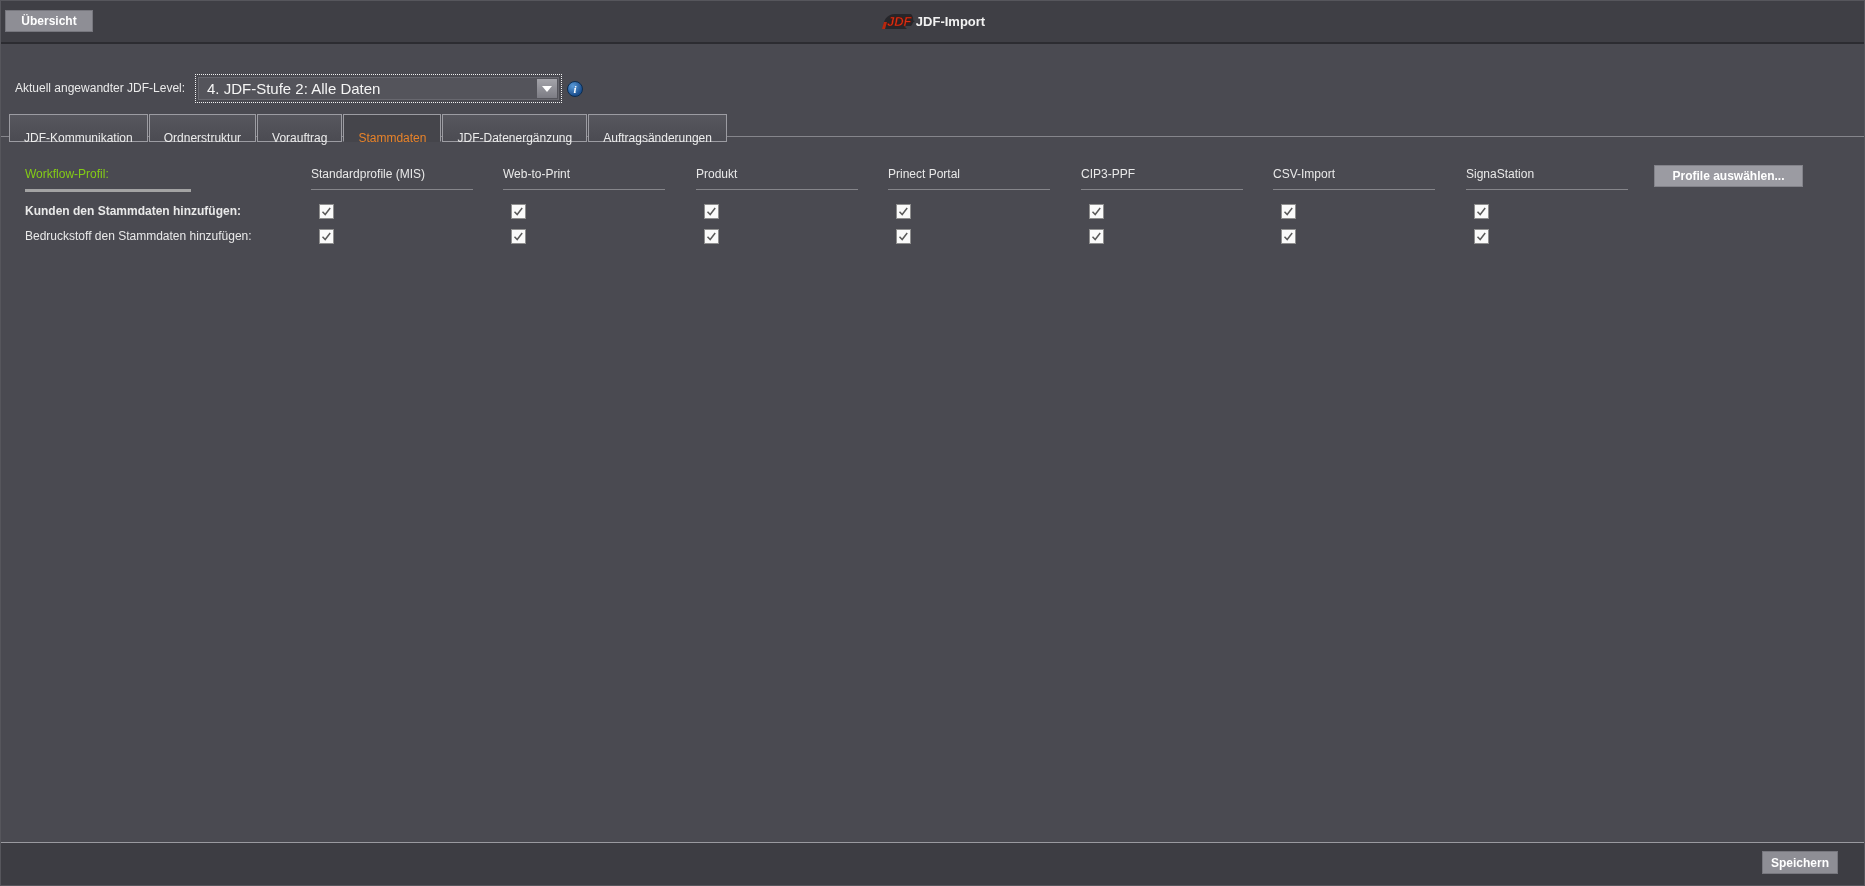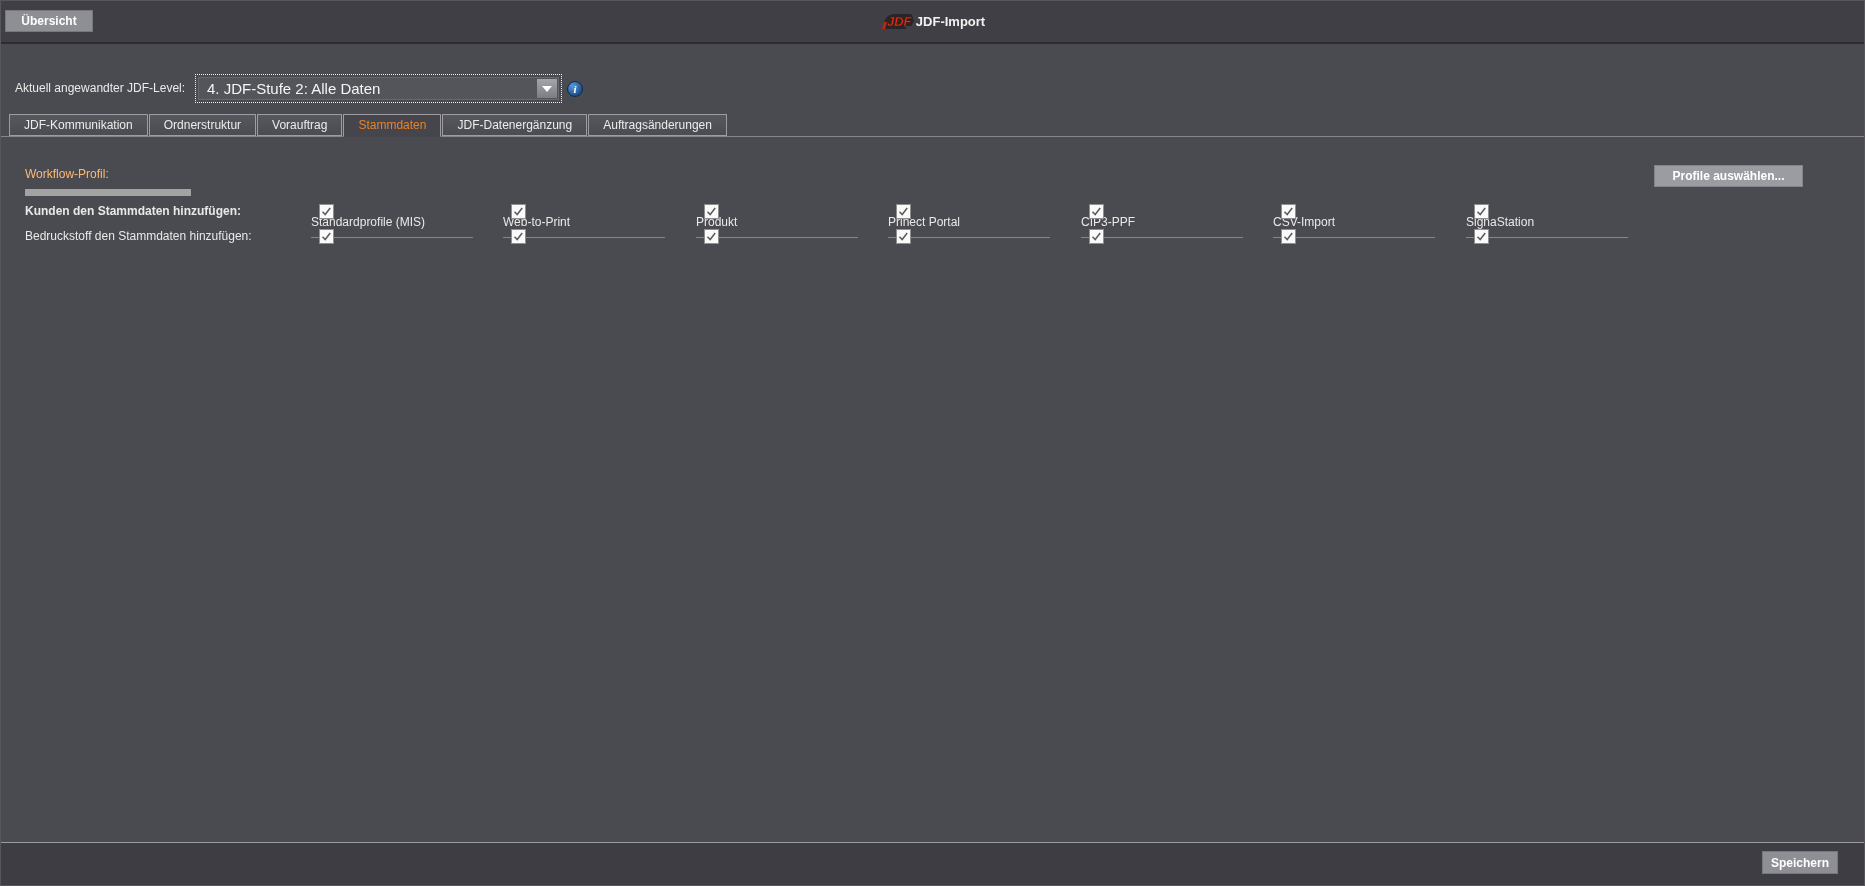--- a/index.html
+++ b/index.html
@@ -16,26 +16,26 @@
   #level-label{position:absolute;left:14px;top:75px;height:24px;line-height:24px;color:#ebebeb;font-size:12px;}
   #level-select{position:absolute;left:197px;top:76px;width:361px;height:23px;background:#54545b;border:1px solid #68686f;box-sizing:border-box;outline:1px dotted #f2f2f2;outline-offset:2px;color:#f5f5f5;font-size:15px;}
   #level-select .val{position:absolute;left:8px;top:0;line-height:21px;white-space:nowrap;}
   #dd-btn{position:absolute;right:1px;top:1px;bottom:1px;width:20px;background:linear-gradient(#a4a4aa,#7c7c84);display:flex;align-items:center;justify-content:center;}
   #dd-btn .tri{width:0;height:0;border-left:5px solid transparent;border-right:5px solid transparent;border-top:6px solid #ffffff;}
   #info-icon{position:absolute;left:566px;top:80px;width:16px;height:16px;border-radius:50%;background:radial-gradient(circle at 35% 30%,#5a9bd9,#1c4f8e 70%);border:1px solid #0c2d50;box-sizing:border-box;color:#fff;font-family:"Liberation Serif",serif;font-style:italic;font-weight:bold;font-size:11px;text-align:center;line-height:14px;}
 
   
   #tab-bar{position:absolute;left:0;top:113px;right:0;height:23px;display:flex;align-items:flex-start;padding-left:8px;}
   #tab-underline{position:absolute;left:0;right:0;top:135px;height:1px;background:#85858b;}
-  .tab{height:22px;line-height:20px;box-sizing:border-box;padding:0 14px;margin-right:1px;font-size:12px;color:#ececec;background:linear-gradient(#57575e,#4b4b52);border:1px solid #9c9ca2;white-space:nowrap;z-index:1;}
+  .tab{height:22px;line-height:20px;box-sizing:border-box;padding:13px 14px;margin-right:1px;font-size:12px;color:#ececec;background:linear-gradient(#57575e,#4b4b52);border:1px solid #9c9ca2;white-space:nowrap;z-index:1;}
   .tab.active{height:23px;background:#45454b;color:#e8832a;border-bottom:1px solid #45454b;z-index:2;}
 
   
-  .col-header{position:absolute;top:166px;height:22px;width:162px;border-bottom:1px solid #85858a;color:#e9e9e9;font-size:12px;white-space:nowrap;margin-top:48px;}
-  #row-header{position:absolute;left:24px;top:166px;height:22px;width:166px;border-bottom:7px solid #a3a3a3;color:#fdba74;font-size:12px;}
+  .col-header{position:absolute;top:166px;height:22px;width:162px;border-bottom:1px solid #85858a;color:#e9e9e9;font-size:12px;white-space:nowrap;}
+  #row-header{position:absolute;left:24px;top:166px;height:22px;width:166px;border-bottom:3px solid #a3a3a3;color:#84cc16;font-size:12px;}
   #profiles-btn{position:absolute;left:1653px;top:164px;width:149px;height:22px;background:#9b9ba2;border:1px solid #83838a;}
 
   
   .cb-row{position:absolute;left:0;right:0;height:16px;}
   .row-label{position:absolute;left:24px;top:0;line-height:16px;color:#e9e9e9;font-size:12px;white-space:nowrap;}
   .checkbox{position:absolute;top:1px;width:13px;height:13px;background:#fafafa;border:1px solid #8f8f8f;box-sizing:content-box;}
   .checkbox svg{position:absolute;left:0;top:0;width:13px;height:13px;}
 
   
   #footer{position:absolute;left:0;right:0;bottom:0;height:43px;background:#3d3d43;border-top:1px solid #9a9aa0;box-sizing:border-box;}

